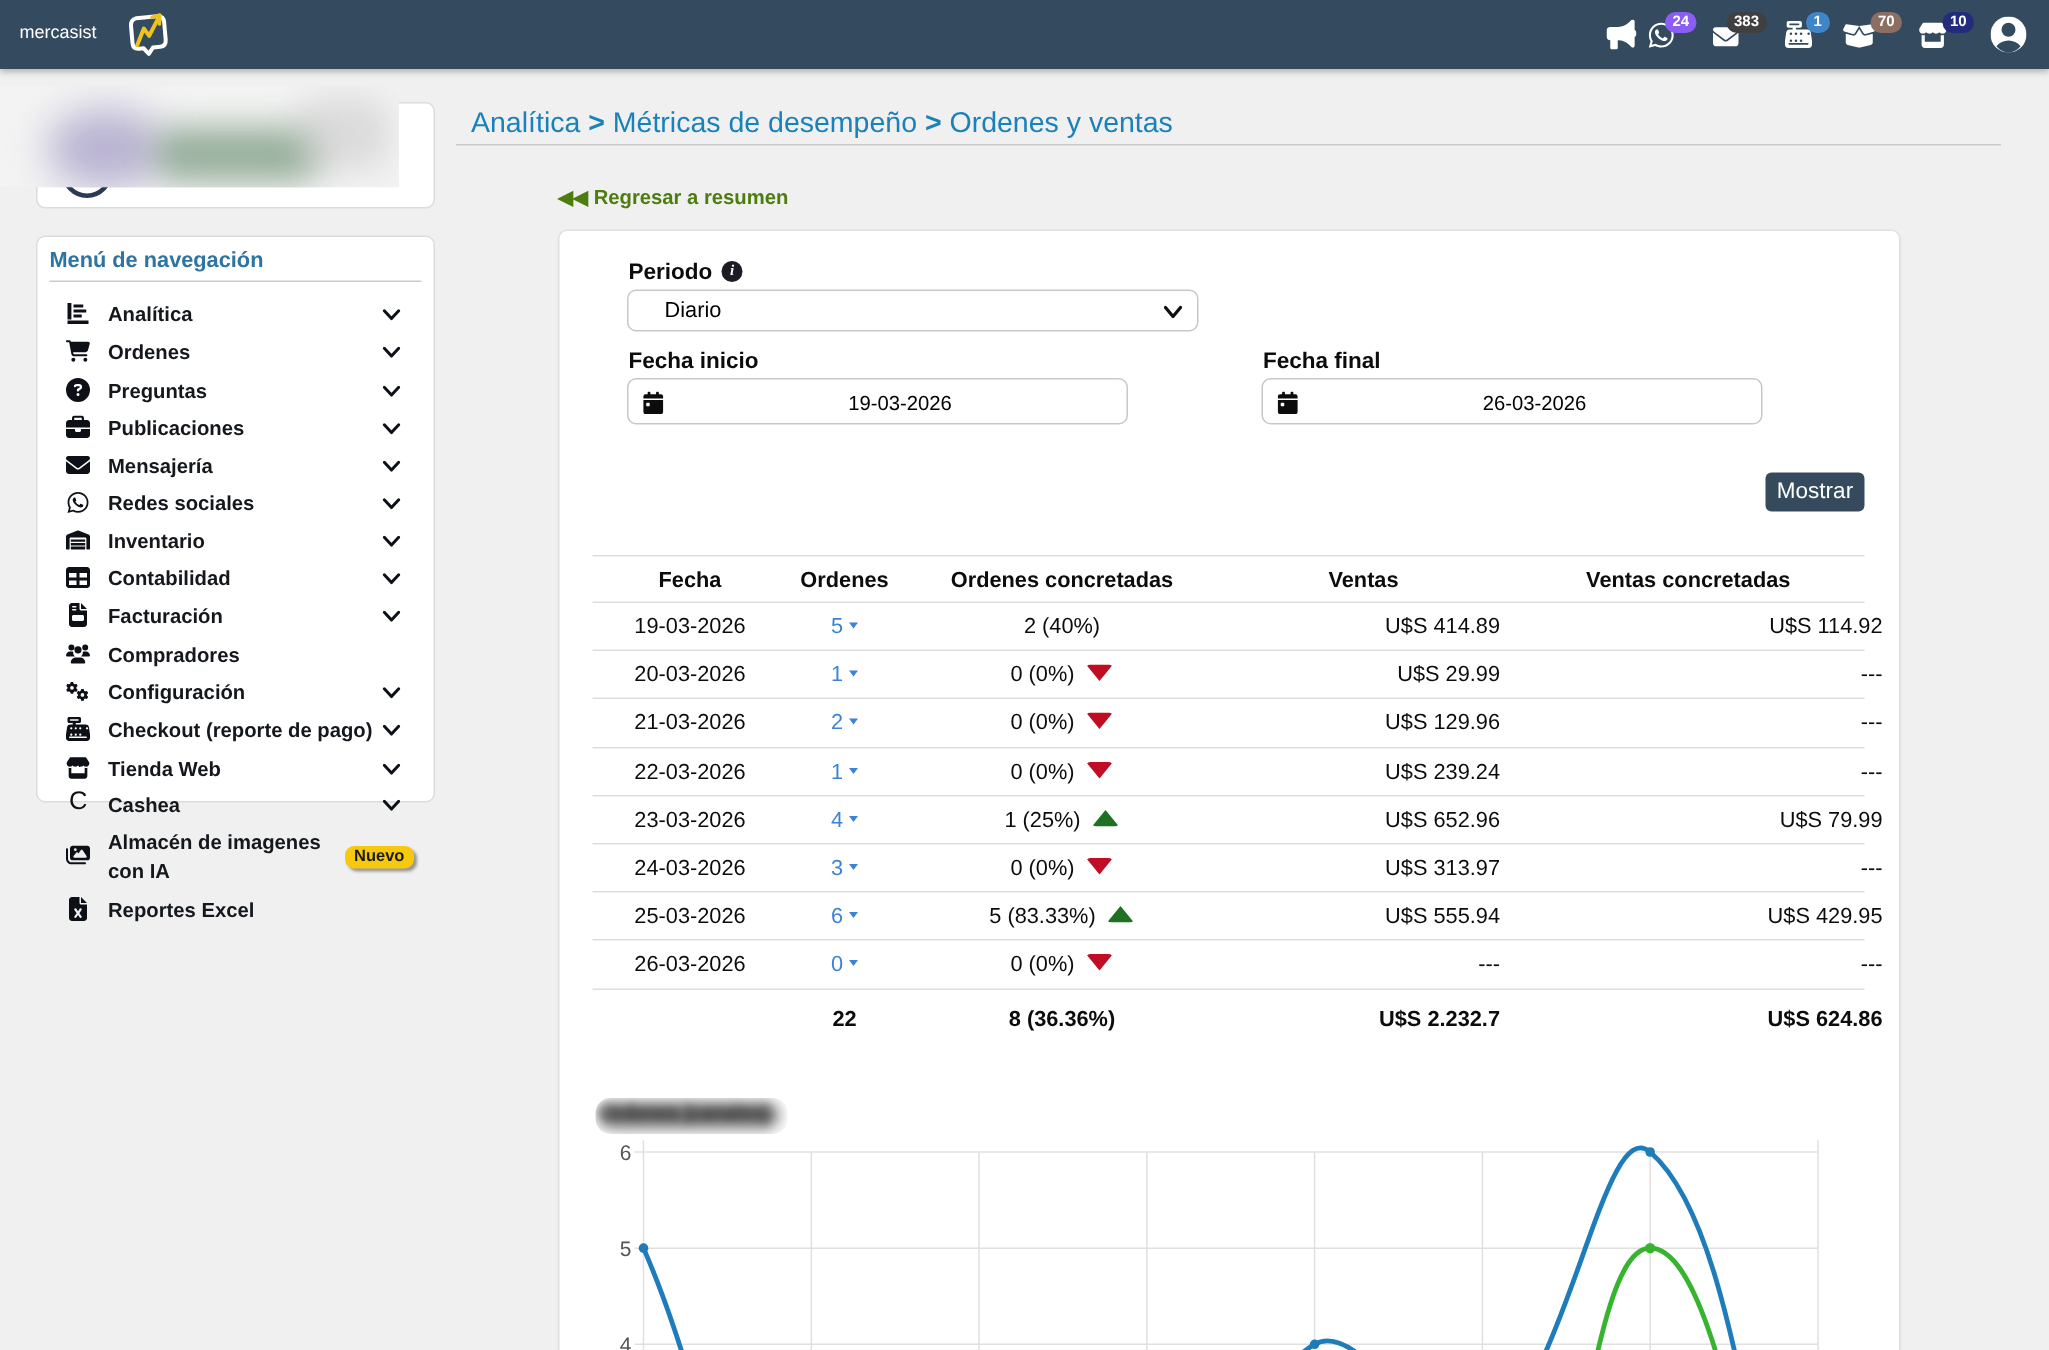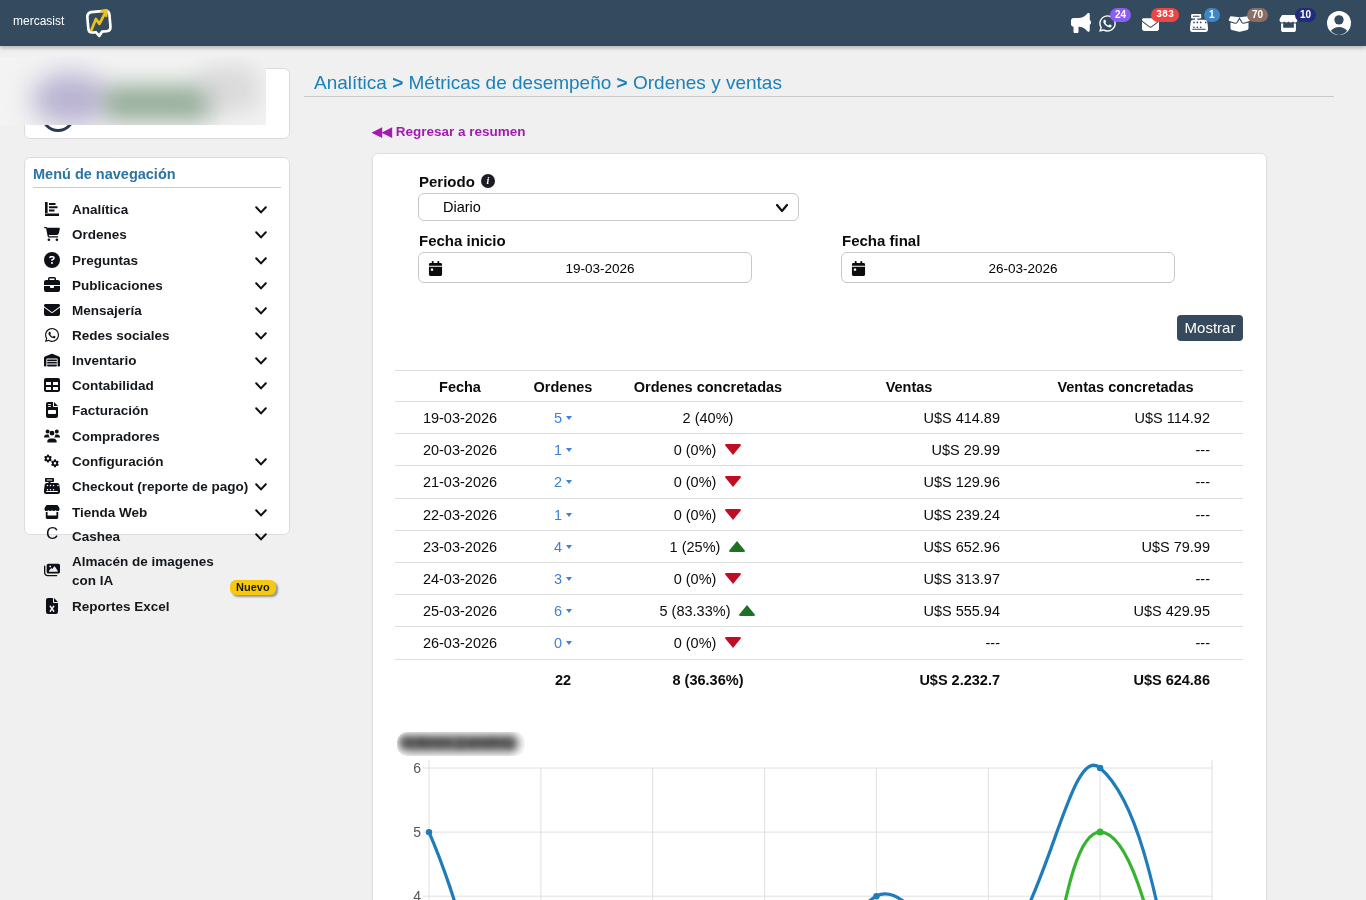--- a/index.html
+++ b/index.html
@@ -13,32 +13,32 @@
 .card { position:absolute; background:#fff; border:1px solid #dcdcdc; border-radius:6px; }
 #menu-title { position:absolute; left:8px; top:8px; font-size:14.5px; color:#2d74a2; font-weight:bold; }
 #menu-hr { position:absolute; left:8px; right:8px; top:29px; border-top:1px solid #ccc; }
 .mi { position:absolute; left:16px; width:254px; height:25px; }
 .mi .ic { position:absolute; left:28px; top:4px; width:16px; height:16px; }
 .mi .lb { position:absolute; left:56px; top:5px; font-size:13.5px; font-weight:bold; color:#14181c; white-space:nowrap; }
 .mi .ch { position:absolute; right:3px; top:9px; } .mi .ch svg, .mi .ic svg { display:block; }
 
 #crumb { position:absolute; left:314px; top:72px; font-size:19px; color:#1a81ba; white-space:nowrap; }
 #crumb-hr { position:absolute; left:304px; top:96px; width:1030px; border-top:1px solid #c9c9c9; }
-#back { position:absolute; left:372px; top:124px; font-size:13.5px; font-weight:bold; color:#a21caf; }
+#back { position:absolute; left:372px; top:124px; font-size:13.5px; font-weight:bold; color:#4d7c0f; }
 #maincard { position:absolute; left:372px; top:153px; width:895px; height:800px; background:#fff; border:1px solid #e0e0e0; border-radius:6px; box-shadow:0 1px 2px rgba(0,0,0,0.05); }
 label.fl { position:absolute; font-size:15px; font-weight:bold; color:#0c0c0c; }
 .inputbox { position:absolute; border:1px solid #c8c8c8; border-radius:6px; background:#fff; }
 
 #tbl { position:absolute; left:395px; top:370px; width:848px; font-size:14.5px; color:#0c0c0c; }
 .trow { position:absolute; left:0; width:848px; }
 .trow .c1 { position:absolute; left:0px; width:130px; text-align:center; }
 .trow .c2 { position:absolute; left:98px; width:140px; text-align:center; }
 .trow .c3 { position:absolute; left:233px; width:160px; text-align:center; }
 .trow .c4 { position:absolute; left:420px; width:185px; text-align:right; }
-.trow .c5 { position:absolute; left:632px; width:183px; text-align:right; }
+.trow .c5 { position:absolute; left:677px; width:183px; text-align:right; }
 .bline { border-top:1px solid #ddd; position:absolute; left:0; width:848px; }
 .blu { color:#3d82d6; }
 .caret { display:inline-block; width:0; height:0; border-left:3.5px solid transparent; border-right:3.5px solid transparent; border-top:4.5px solid #3d82d6; vertical-align:middle; margin-left:4px; margin-bottom:2px;}
 .tri-dn { display:inline-block; width:0; height:0; border-left:9px solid transparent; border-right:9px solid transparent; border-top:11px solid #c00d24; border-radius:3px; vertical-align:middle; margin-left:8px; margin-bottom:3px;}
 .tri-up { display:inline-block; width:0; height:0; border-left:9px solid transparent; border-right:9px solid transparent; border-bottom:11px solid #1e7022; border-radius:3px; vertical-align:middle; margin-left:8px; margin-bottom:3px;}
 </style>
 </head>
 <body>
 
 <div id="navbar"></div>
@@ -53,21 +53,21 @@
 <span class="navico" style="left:1071px;top:13px;"><svg style="" width="20" height="20" viewBox="0 0 512 512">
       <path fill="#fff" d="M480 32c0-12.9-7.8-24.6-19.8-29.6s-25.7-2.2-34.9 6.9L381.7 53c-48 48-113.1 75-181 75H192 160 64c-35.3 0-64 28.7-64 64v96c0 35.3 28.7 64 64 64l0 128c0 17.7 14.3 32 32 32h64c17.7 0 32-14.3 32-32V352l8.7 0c67.9 0 133 27 181 75l43.6 43.6c9.2 9.2 22.9 11.9 34.9 6.9s19.8-16.6 19.8-29.6V300.4c18.6-8.8 32-32.5 32-60.4s-13.4-51.6-32-60.4V32z"></path>
     </svg></span>
 <span class="navico" style="left:1098px;top:14px;"><svg style="" width="19" height="19" viewBox="0 0 448 512">
       <path fill="#fff" d="M380.9 97.1C339 55.1 283.2 32 223.9 32c-122.4 0-222 99.6-222 222 0 39.1 10.2 77.3 29.6 111L0 480l117.7-30.9c32.4 17.7 68.9 27 106.1 27h.1c122.3 0 224.1-99.6 224.1-222 0-59.3-25.2-115-67.1-157zm-157 341.6c-33.2 0-65.7-8.9-94-25.7l-6.7-4-69.8 18.3L72 359.2l-4.4-7c-18.5-29.4-28.2-63.3-28.2-98.2 0-101.7 82.8-184.5 184.6-184.5 49.3 0 95.6 19.2 130.4 54.1 34.8 34.9 56.2 81.2 56.1 130.5 0 101.8-84.9 184.6-186.6 184.6zm101.2-138.2c-5.5-2.8-32.8-16.2-37.9-18-5.1-1.9-8.8-2.8-12.5 2.8-3.7 5.6-14.3 18-17.6 21.8-3.2 3.7-6.5 4.2-12 1.4-32.6-16.3-54-29.1-75.5-66-5.7-9.8 5.7-9.1 16.3-30.3 1.8-3.7.9-6.9-.5-9.7-1.4-2.8-12.5-30.1-17.1-41.2-4.5-10.8-9.1-9.3-12.5-9.5-3.2-.2-6.9-.2-10.6-.2-3.7 0-9.7 1.4-14.8 6.9-5.1 5.6-19.4 19-19.4 46.3 0 27.3 19.9 53.7 22.6 57.4 2.8 3.7 39.1 59.7 94.8 83.8 35.2 15.2 49 16.5 66.6 13.9 10.7-1.6 32.8-13.4 37.4-26.4 4.6-13 4.6-24.1 3.2-26.4-1.3-2.5-5-3.9-10.5-6.6z"></path>
     </svg></span>
 <span class="badge" style="left:1110px;background:#8b5cf6;">24</span>
 <span class="navico" style="left:1140px;top:16px;"><svg style="" width="21" height="17" viewBox="0 0 512 512">
       <path fill="#fff" d="M48 64C21.5 64 0 85.5 0 112c0 15.1 7.1 29.3 19.2 38.4L236.8 313.6c11.4 8.5 27 8.5 38.4 0L492.8 150.4c12.1-9.1 19.2-23.3 19.2-38.4c0-26.5-21.5-48-48-48H48zM0 176V384c0 35.3 28.7 64 64 64H448c35.3 0 64-28.7 64-64V176L294.4 339.2c-22.8 17.1-54 17.1-76.8 0L0 176z"></path>
     </svg></span>
-<span class="badge" style="left:1151px;background:#ef4444;font-family:Liberation Mono, monospace;">383</span>
+<span class="badge" style="left:1151px;background:#404040;">383</span>
 <span class="navico" style="left:1190px;top:14px;"><svg style="" width="18" height="18" viewBox="0 0 512 512">
       <path fill="#fff" d="M64 0C46.3 0 32 14.3 32 32V96c0 17.7 14.3 32 32 32h80v32H87c-31.6 0-58.5 23.1-63.3 54.4L1.1 364.1C.4 368.8 0 373.6 0 378.4V448c0 35.3 28.7 64 64 64H448c35.3 0 64-28.7 64-64V378.4c0-4.8-.4-9.6-1.1-14.4L488.2 214.4C483.5 183.1 456.5 160 425 160H208V128h80c17.7 0 32-14.3 32-32V32c0-17.7-14.3-32-32-32H64zM96 48H256c8.8 0 16 7.2 16 16s-7.2 16-16 16H96c-8.8 0-16-7.2-16-16s7.2-16 16-16zM64 432c0-8.8 7.2-16 16-16H432c8.8 0 16 7.2 16 16s-7.2 16-16 16H80c-8.8 0-16-7.2-16-16zm48-168a24 24 0 1 1 0-48 24 24 0 1 1 0 48zm120-24a24 24 0 1 1 -48 0 24 24 0 1 1 48 0zm72 24a24 24 0 1 1 0-48 24 24 0 1 1 0 48zm168-24a24 24 0 1 1 -48 0 24 24 0 1 1 48 0zM208 352a24 24 0 1 1 0 48 24 24 0 1 1 0-48zm120 24a24 24 0 1 1 -48 0 24 24 0 1 1 48 0zm-216-24a24 24 0 1 1 0 48 24 24 0 1 1 0-48z"></path>
     </svg></span>
 <span class="badge" style="left:1204px;background:#3f86c9;">1</span>
 <span class="navico" style="left:1228px;top:15px;"><svg style="" width="23" height="18" viewBox="0 0 640 512">
       <path fill="#fff" d="M58.9 42.1c3-6.1 9.6-9.6 16.3-8.7L320 64 564.8 33.4c6.7-.8 13.3 2.7 16.3 8.7l41.7 83.4c9 17.9-.6 39.6-19.8 45.1L439.6 217.3c-13.9 4-28.8-1.9-36.2-14.3L320 64 236.6 203c-7.4 12.4-22.3 18.3-36.2 14.3L37.1 170.6c-19.3-5.5-28.8-27.2-19.8-45.1L58.9 42.1zM321.1 128l54.9 91.4c14.9 24.8 44.6 36.6 72.5 28.6L576 211.6v167c0 22-15 41.2-36.4 46.6l-204.1 51c-10.2 2.6-20.9 2.6-31 0l-204.1-51C79 419.7 64 400.5 64 378.5v-167L191.6 248c27.8 8 57.6-3.8 72.5-28.6L318.9 128h2.2z"></path>
     </svg></span>
 <span class="badge" style="left:1247px;background:#8c6e62;">70</span>
 <span class="navico" style="left:1278px;top:15px;"><svg style="" width="21" height="17" viewBox="0 0 576 512">
       <path fill="#fff" d="M547.6 103.8L490.3 13.1C485.2 5 476.1 0 466.4 0H109.6C99.9 0 90.8 5 85.7 13.1L28.3 103.8c-29.6 46.8-3.4 111.9 51.9 119.4c4 .5 8.1 .8 12.1 .8c26.1 0 49.3-11.4 65.2-29c15.9 17.6 39.1 29 65.2 29c26.1 0 49.3-11.4 65.2-29c15.9 17.6 39.1 29 65.2 29c26.2 0 49.3-11.4 65.2-29c16 17.6 39.1 29 65.2 29c4.1 0 8.1-.3 12.1-.8c55.5-7.4 81.8-72.5 52.1-119.4zM499.7 254.9l-.1 0c-5.3 .7-10.7 1.1-16.2 1.1c-12.4 0-24.3-1.9-35.4-5.3V384H128V250.6c-11.2 3.5-23.2 5.4-35.6 5.4c-5.5 0-11-.4-16.3-1.1l-.1 0c-4.1-.6-8.1-1.3-12-2.3V384v64c0 35.3 28.7 64 64 64H448c35.3 0 64-28.7 64-64V384 252.6c-4 1-8 1.8-12.3 2.3z"></path>
@@ -273,21 +273,21 @@
         </svg>
       </span>
     </div>
 <div class="mi" style="top:558px;">
       <span class="ic">
         <svg style="" width="16" height="16" viewBox="0 0 576 512">
           <path fill="#0d1117" d="M160 32c-35.3 0-64 28.7-64 64V320c0 35.3 28.7 64 64 64H512c35.3 0 64-28.7 64-64V96c0-35.3-28.7-64-64-64H160zM396 138.7l96 144c4.9 7.4 5.4 16.8 1.2 24.6S480.9 320 472 320H328 280 200c-9.2 0-17.6-5.3-21.6-13.6s-2.9-18.2 2.9-25.4l64-80c4.6-5.7 11.4-9 18.7-9s14.2 3.3 18.7 9l17.3 21.6 56-84C360.5 132 368 128 376 128s15.5 4 20 10.7zM192 128a32 32 0 1 1 64 0 32 32 0 1 1 -64 0zM48 120c0-13.3-10.7-24-24-24S0 106.7 0 120V344c0 75.1 60.9 136 136 136H456c13.3 0 24-10.7 24-24s-10.7-24-24-24H136c-48.6 0-88-39.4-88-88V120z"></path>
         </svg>
       </span>
       <span class="lb" style="top:-6px;line-height:19px;">Almacén de imagenes<br>con IA</span>
-      <span style="position:absolute; left:214px; top:22px; background:#f6c90e; color:#1a1a1a; font-weight:bold; font-size:11px; padding:1px 6px 2px; border-radius:6px; box-shadow:2px 2px 2px rgba(90,90,90,0.6);">Nuevo</span>
+      <span style="position:absolute; left:214px; top:6px; background:#f6c90e; color:#1a1a1a; font-weight:bold; font-size:11px; padding:1px 6px 2px; border-radius:6px; box-shadow:2px 2px 2px rgba(90,90,90,0.6);">Nuevo</span>
     </div>
 <div class="mi" style="top:594px;">
       <span class="ic">
         <svg style="" width="16" height="16" viewBox="0 0 384 512">
           <path fill="#0d1117" d="M64 0C28.7 0 0 28.7 0 64V448c0 35.3 28.7 64 64 64H320c35.3 0 64-28.7 64-64V160H256c-17.7 0-32-14.3-32-32V0H64zM256 0V128H384L256 0zM155.7 250.2L192 302.1l36.3-51.9c7.6-10.9 22.6-13.5 33.4-5.9s13.5 22.6 5.9 33.4L221.3 344l46.4 66.2c7.6 10.9 5 25.8-5.9 33.4s-25.8 5-33.4-5.9L192 385.8l-36.3 51.9c-7.6 10.9-22.6 13.5-33.4 5.9s-13.5-22.6-5.9-33.4L162.7 344l-46.4-66.2c-7.6-10.9-5-25.8 5.9-33.4s25.8-5 33.4 5.9z"></path>
         </svg>
       </span>
       <span class="lb">Reportes Excel</span>
     </div>
 </div>

